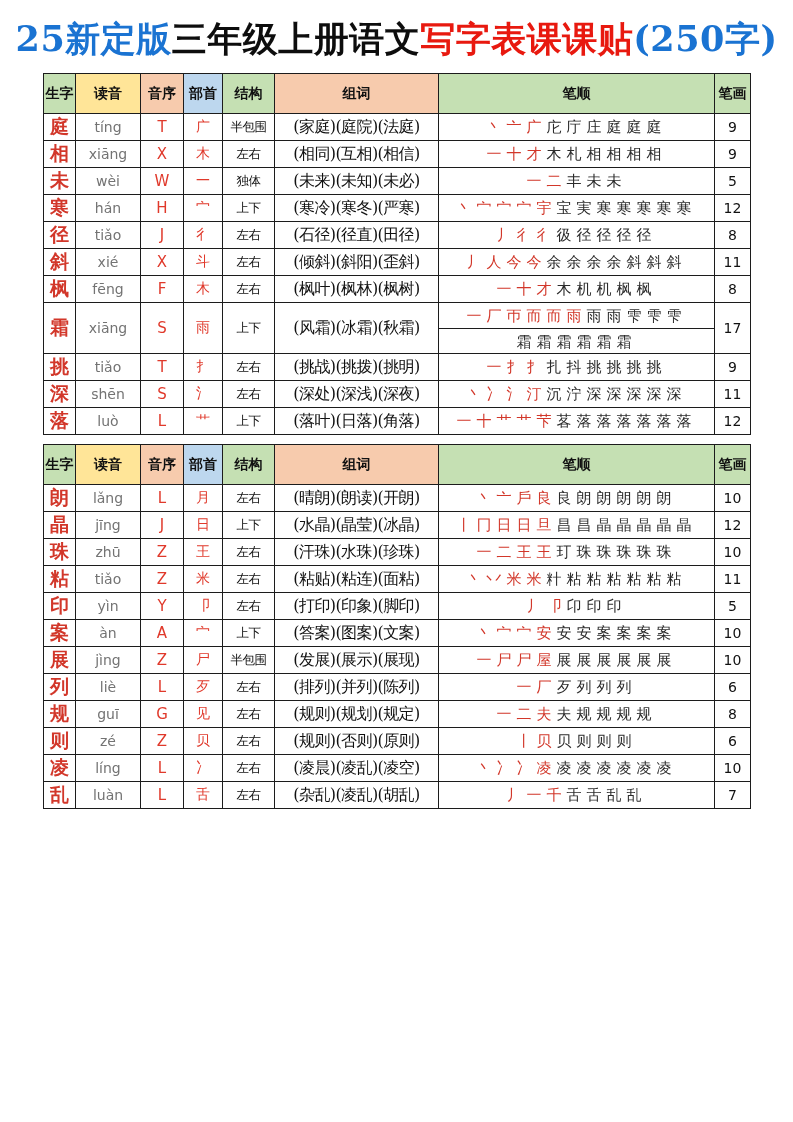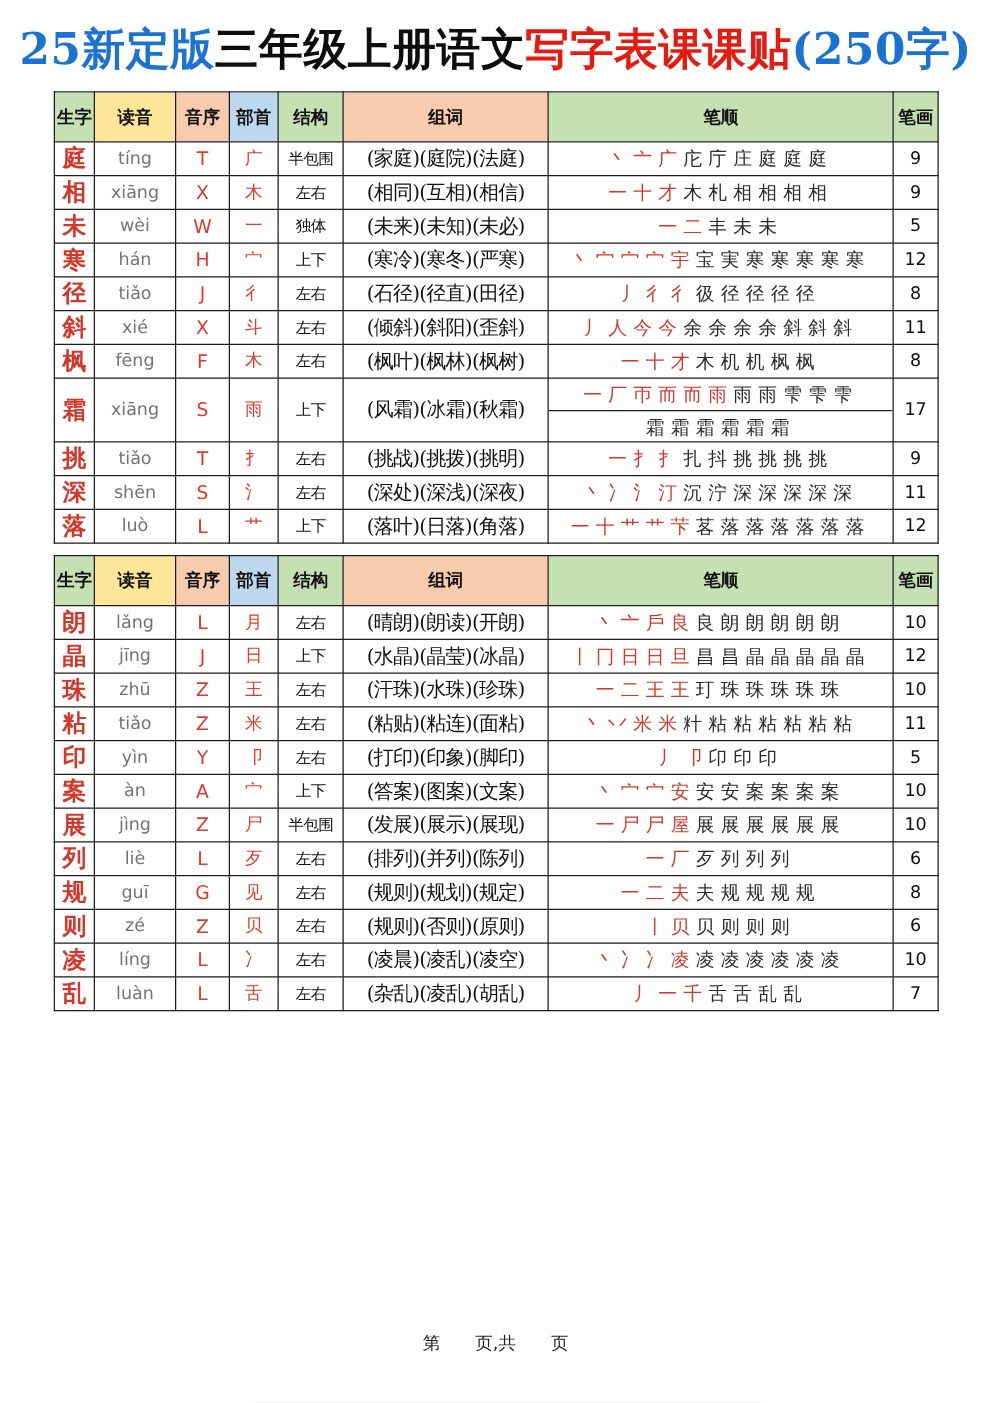--- a/index.html
+++ b/index.html
@@ -418,15 +418,14 @@
           <td class="c-struct">左右</td>
           <td class="c-words">(杂乱)(凌乱)(胡乱)</td>
           <td class="c-strokes">
             <div class="stroke-line"><span class="stroke-token sr">丿</span><span class="stroke-token sr">一</span><span class="stroke-token sr">千</span><span class="stroke-token sb">舌</span><span class="stroke-token sb">舌</span><span class="stroke-token sb">乱</span><span class="stroke-token sb">乱</span></div>
           </td>
           <td class="c-count">7</td>
         </tr>
       </tbody>
   </table>
 
-  <div class="footer">第　　页,共　　页</div>
 
 </div>
 
 </body></html>

